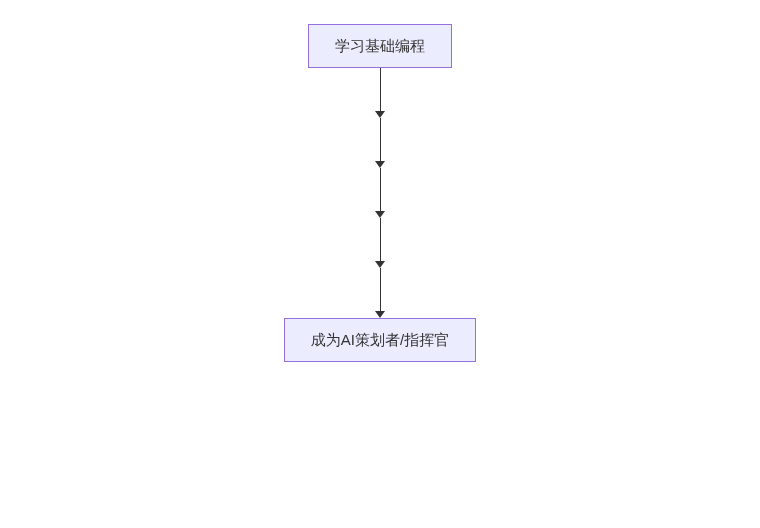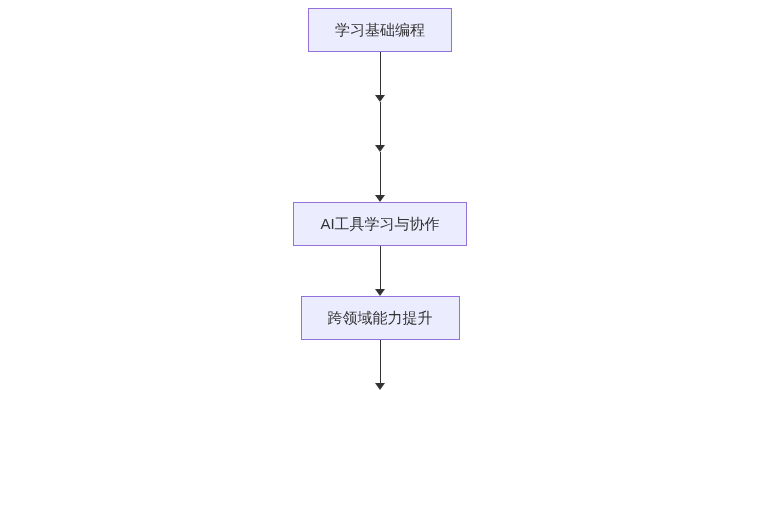--- a/index.html
+++ b/index.html
@@ -10,21 +10,21 @@
   .canvas {
     position: relative;
     width: 760px;
     height: 416px;
     background: #ffffff;
     overflow: hidden;
     font-family: "Liberation Sans", "DejaVu Sans", sans-serif;
     display: flex;
     flex-direction: column;
     align-items: center;
-    padding-top: 8px;
+    padding-top: 24px;
     box-sizing: border-box;
   }
   .node {
     height: 44px;
     box-sizing: border-box;
     padding: 0 26px;
     display: flex;
     align-items: center;
     justify-content: center;
     background: #ECECFF;
@@ -73,32 +73,29 @@
     <div class="line"></div>
     <div class="head"></div>
   </div>
 
 
   <div class="edge">
     <div class="line"></div>
     <div class="head"></div>
   </div>
 
-  <div class="node">
-    <span>AI工具学习与协作</span>
+
+  <div class="edge">
+    <div class="line"></div>
+    <div class="head"></div>
   </div>
+
 
   <div class="edge">
     <div class="line"></div>
     <div class="head"></div>
   </div>
 
   <div class="node">
-    <span>跨领域能力提升</span>
+    <span>成为AI策划者/指挥官</span>
   </div>
-
-  <div class="edge">
-    <div class="line"></div>
-    <div class="head"></div>
-  </div>
-
 
 </div>
 
 </body></html>

